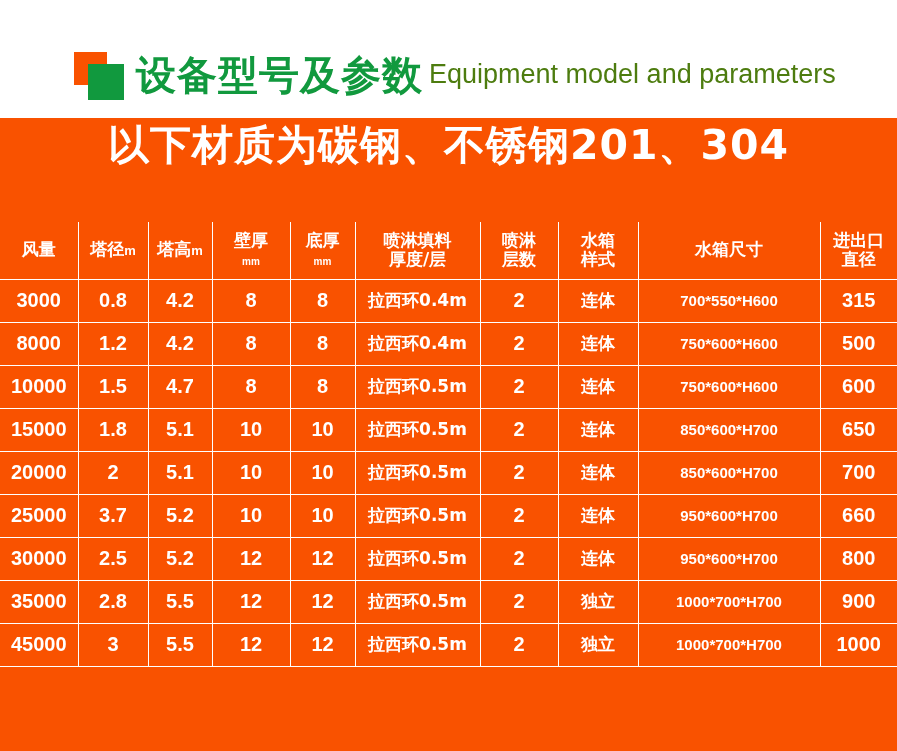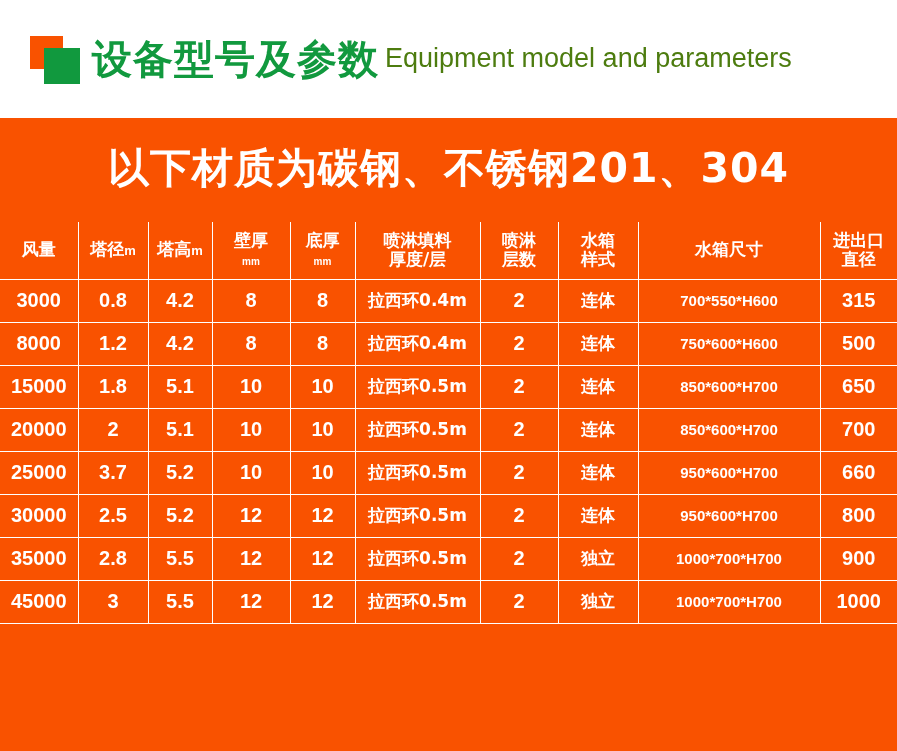--- a/index.html
+++ b/index.html
@@ -15,27 +15,27 @@
   #page {
     position: relative;
     width: 897px;
     height: 751px;
     background: #ffffff;
   }
 
   
   .header {
     position: absolute;
-    left: 0; top: 0;
+    left: 0; top: 16px;
     width: 897px;
     height: 118px;
     background: #ffffff;
     display: flex;
     align-items: center;
-    padding-left: 30px;
+    padding-left: 74px;
   }
 
   .logo-mark {
     position: relative;
     width: 52px;
     height: 48px;
     flex: 0 0 auto;
     margin-right: 10px;
     margin-top: 2px;
   }
@@ -74,21 +74,21 @@
   }
 
   
   .banner {
     position: absolute;
     left: 0; top: 118px;
     width: 897px;
     height: 100px;
     background: #F95200;
     display: flex;
-    align-items: center;
+    align-items: flex-start;
     justify-content: center;
   }
   .banner-text {
     color: #ffffff;
     font-size: 41px;
     font-weight: bold;
     letter-spacing: 1px;
     white-space: nowrap;
     font-family: "DejaVu Sans", "Liberation Sans", sans-serif;
   }
@@ -268,20 +268,32 @@
             <td>4.2</td>
             <td>8</td>
             <td>8</td>
             <td class="pack">拉西环0.4m</td>
             <td>2</td>
             <td class="cn">连体</td>
             <td class="size">750*600*H600</td>
             <td>500</td>
           </tr>
           <tr>
+            <td>10000</td>
+            <td>1.5</td>
+            <td>4.7</td>
+            <td>8</td>
+            <td>8</td>
+            <td class="pack">拉西环0.5m</td>
+            <td>2</td>
+            <td class="cn">连体</td>
+            <td class="size">750*600*H600</td>
+            <td>600</td>
+          </tr>
+          <tr>
             <td>15000</td>
             <td>1.8</td>
             <td>5.1</td>
             <td>10</td>
             <td>10</td>
             <td class="pack">拉西环0.5m</td>
             <td>2</td>
             <td class="cn">连体</td>
             <td class="size">850*600*H700</td>
             <td>650</td>

